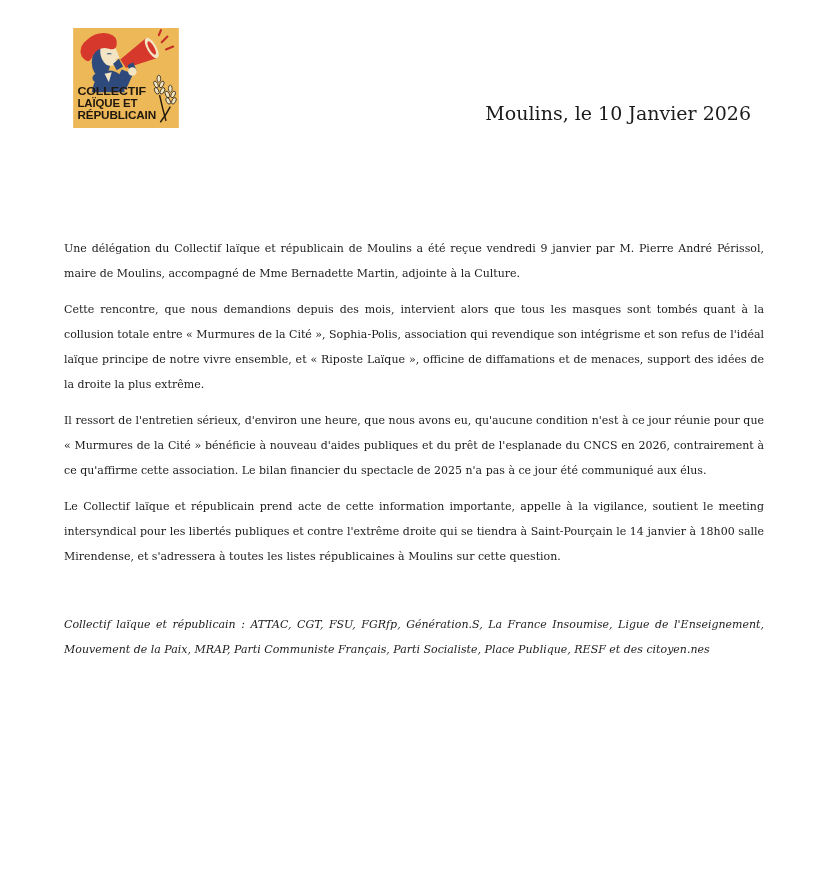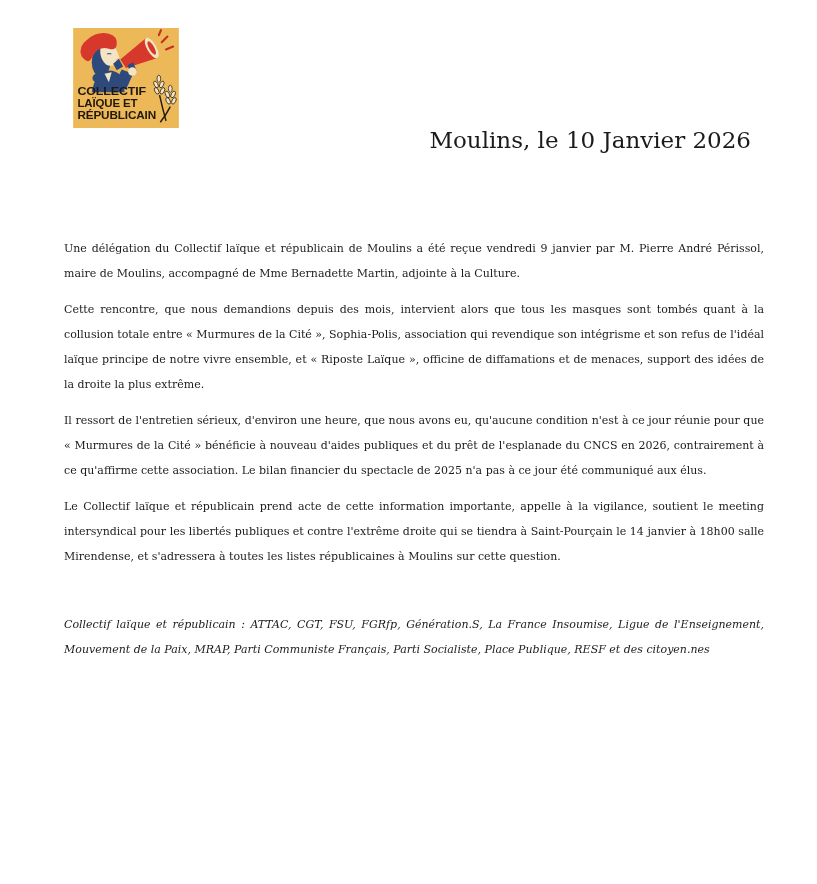--- a/index.html
+++ b/index.html
@@ -31,22 +31,22 @@
     font-weight:bold;
     fill:var(--logo-black);
     letter-spacing:-0.2px;
   }
   .f-yellow{fill:var(--logo-yellow);}
   .f-red{fill:var(--logo-red);}
   .f-navy{fill:var(--logo-navy);}
   .f-cream{fill:var(--logo-cream);}
   .s-black{stroke:var(--logo-black);}
   .date-line{
-    position:absolute;top:127px;right:66px;
-    font-size:23px;
+    position:absolute;top:102px;right:66px;
+    font-size:19px;
     white-space:nowrap;
     margin-left:16px;
   }
   .content{
     position:absolute;left:64px;top:236px;width:700px;
   }
   .content p{
     margin:0 0 11px 0;
     font-size:11px;
     line-height:25px;

